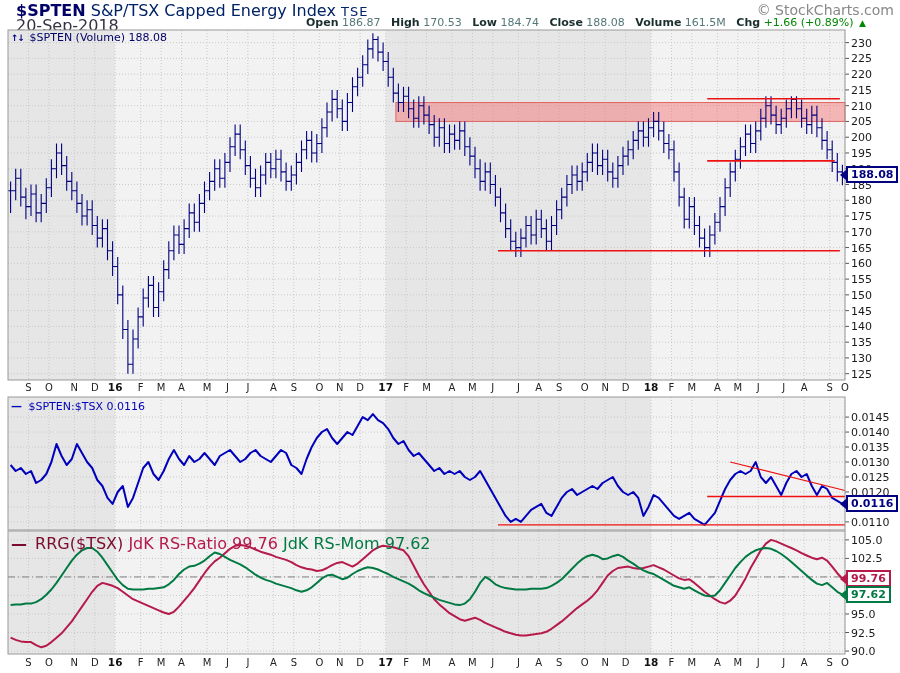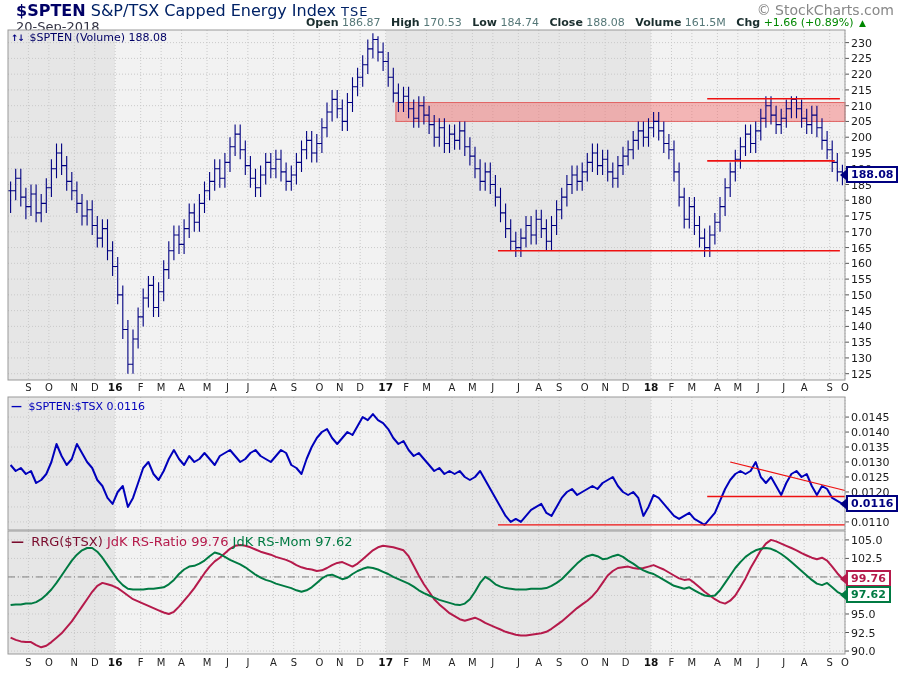--- a/index.html
+++ b/index.html
@@ -5,21 +5,21 @@
   html,body{margin:0;padding:0;background:#fff;}
   #stage{position:relative;width:900px;height:673px;background:#fff;
          font-family:"DejaVu Sans","Liberation Sans",sans-serif;overflow:hidden;}
   
   #hdr-row1{position:absolute;left:16px;top:1px;width:870px;height:14px;white-space:nowrap;}
   .sym{font-size:16px;font-weight:bold;color:#000066;}
   .subtitle{font-size:16px;color:#002266;}
   .exch{font-size:13px;color:#002266;letter-spacing:1px;}
   #credit{position:absolute;right:6px;top:2px;font-size:14px;color:#888888;text-decoration:none;}
   #hdr-row2{position:absolute;left:16px;top:16px;width:870px;height:13px;}
-  .date-lbl{font-size:13px;color:#333344;}
+  .date-lbl{font-size:16px;color:#333344;}
   #quote{position:absolute;right:20px;top:0;white-space:nowrap;font-size:11px;}
   .q-lbl{font-weight:bold;color:#1a2e2e;}
   .q-val{color:#557777;margin-right:7px;}
   .q-chg{font-weight:normal;margin-right:2px;}
   
   #chart-wrap{position:absolute;left:0;top:28px;width:747px;height:645px;text-decoration:underline;}
   svg text{user-select:none;}
   
   .legend{position:absolute;font-size:11px;white-space:nowrap;z-index:5;}
   #legend1{left:11px;top:31px;color:#000066;}
@@ -397,21 +397,21 @@
   <div class="legend" id="legend1">
     <span class="updn">↑↓</span>
     <span>$SPTEN (Volume)</span>
     <span>188.08</span>
   </div>
   <div class="legend" id="legend2">
     <span class="sw">—</span>
     <span>$SPTEN:$TSX</span>
     <span>0.0116</span>
   </div>
-  <div class="legend" id="legend3" style="font-size: 13px;">
+  <div class="legend" id="legend3" style="font-size: 16px;">
     <span class="sw" id="l3-dash" style="color: rgb(122, 11, 45);">—</span>
     <span id="l3-prefix" style="color: rgb(122, 11, 45);">RRG($TSX)</span>
     <span id="l3-s1" style="color: rgb(181, 26, 75);">
       <span>JdK RS-Ratio</span>
       <span>99.76</span>
     </span>
     <span id="l3-s2" style="color: rgb(0, 122, 66);">
       <span>JdK RS-Mom</span>
       <span>97.62</span>
     </span>

